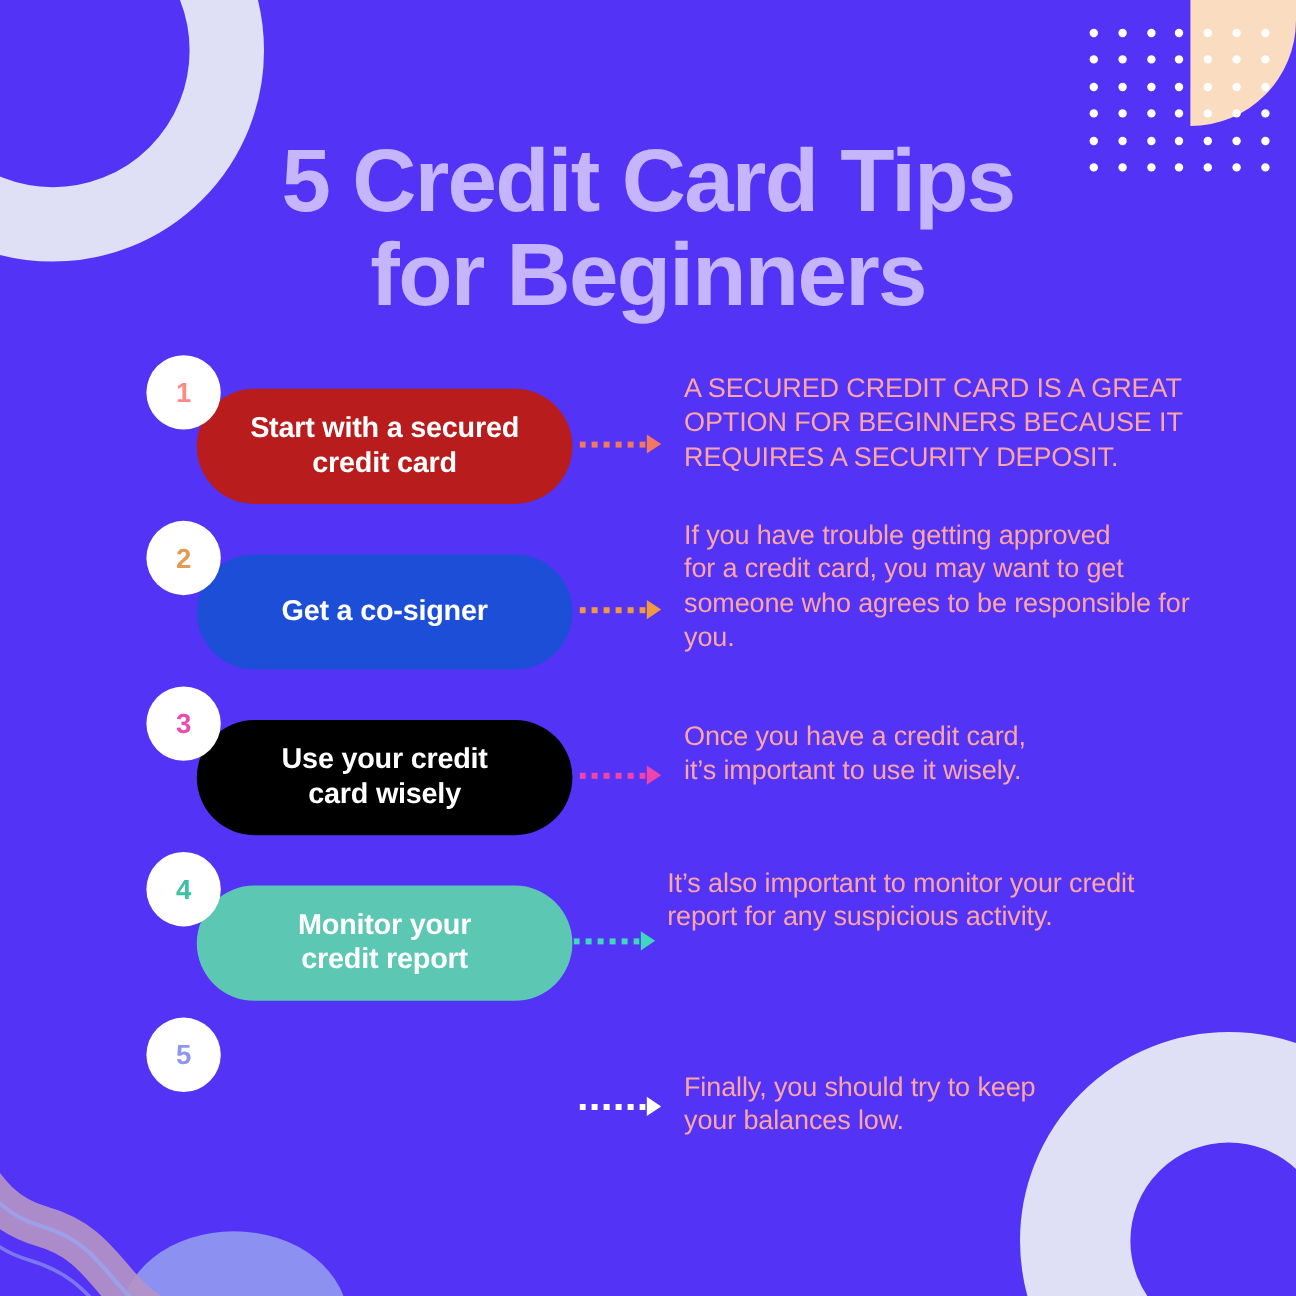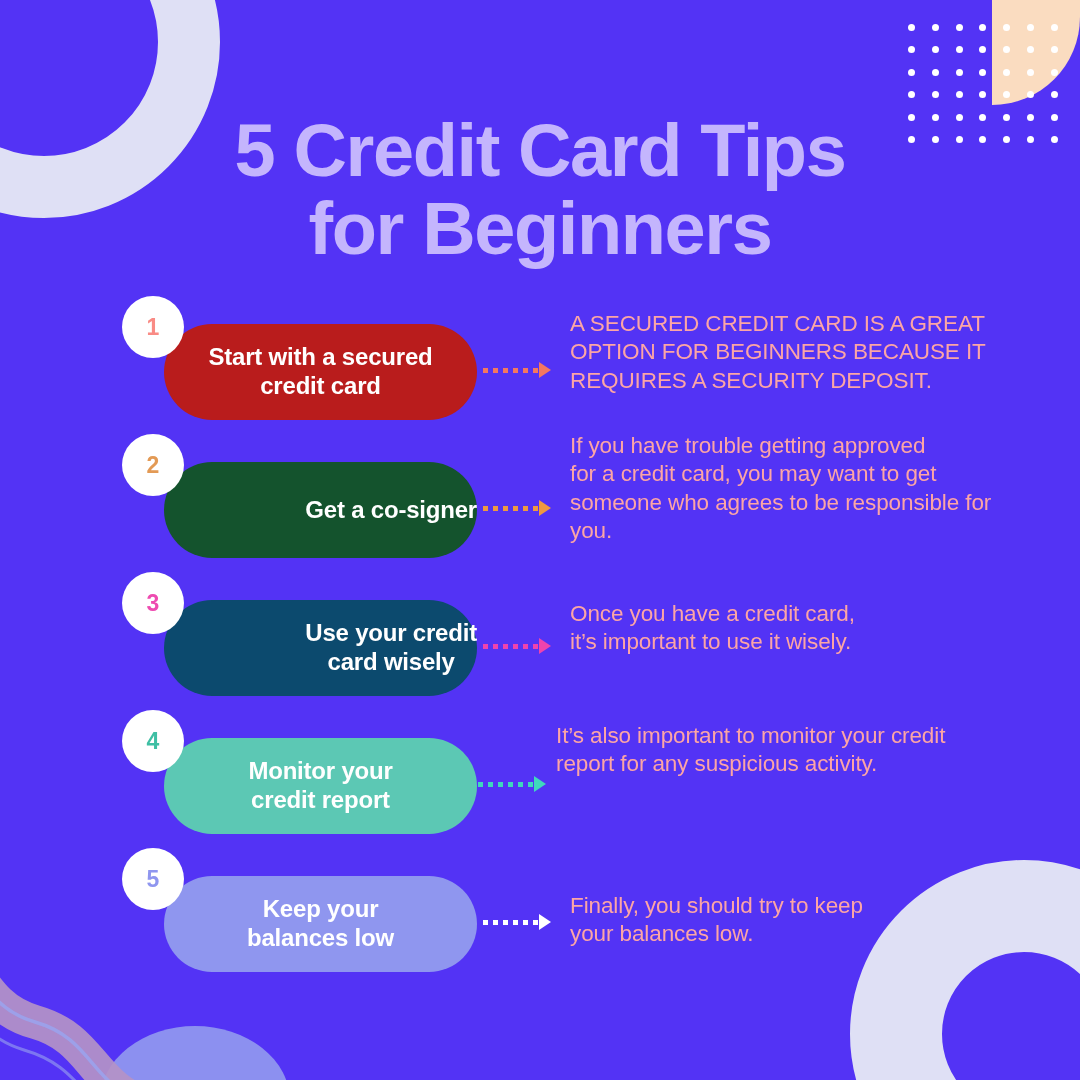--- a/index.html
+++ b/index.html
@@ -254,35 +254,35 @@
         <span class="dots"></span>
         <span class="head"></span>
       </div>
       <p class="desc caps">A secured credit card is a great option for beginners because it requires a security deposit.</p>
     </div>
 
     <div class="tip" data-row="2">
       <div class="badge" style="color: rgb(227, 154, 85);">
         <span>2</span>
       </div>
-      <div class="pill" style="background: #14532d; justify-content: flex-end;">
+      <div class="pill" style="background: #1d4ed8;">
         <span>Get a co-signer</span>
       </div>
       <div class="connector" style="color: rgb(240, 153, 63);">
         <span class="dots"></span>
         <span class="head"></span>
       </div>
       <p class="desc">If you have trouble getting approved<br>for a credit card, you may want to get someone who agrees to be responsible for you.</p>
     </div>
 
     <div class="tip" data-row="3">
       <div class="badge" style="color: rgb(238, 75, 176);">
         <span>3</span>
       </div>
-      <div class="pill" style="background: #0c4a6e; justify-content: flex-end;">
+      <div class="pill" style="background: #000000;">
         <span>Use your credit<br>card wisely</span>
       </div>
       <div class="connector" style="color: rgb(239, 67, 173);">
         <span class="dots"></span>
         <span class="head"></span>
       </div>
       <p class="desc">Once you have a credit card,<br>it’s important to use it wisely.</p>
     </div>
 
     <div class="tip" data-row="4">
@@ -296,23 +296,20 @@
         <span class="dots"></span>
         <span class="head"></span>
       </div>
       <p class="desc">It’s also important to monitor your credit report for any suspicious activity.</p>
     </div>
 
     <div class="tip" data-row="5">
       <div class="badge" style="color: rgb(143, 150, 239);">
         <span>5</span>
       </div>
-      <div class="pill" style="background: rgb(143, 150, 239);">
-        <span>Keep your<br>balances low</span>
-      </div>
       <div class="connector" style="color: rgb(255, 255, 255);">
         <span class="dots"></span>
         <span class="head"></span>
       </div>
       <p class="desc">Finally, you should try to keep<br>your balances low.</p>
     </div>
 
   </div>
 </div>
 

